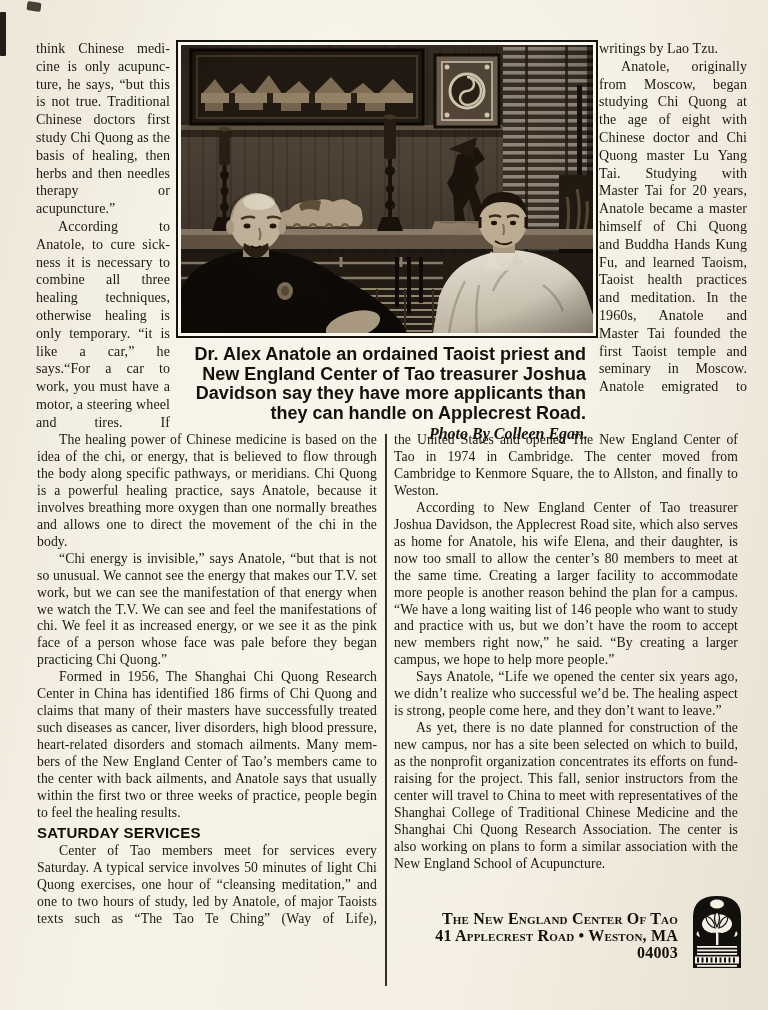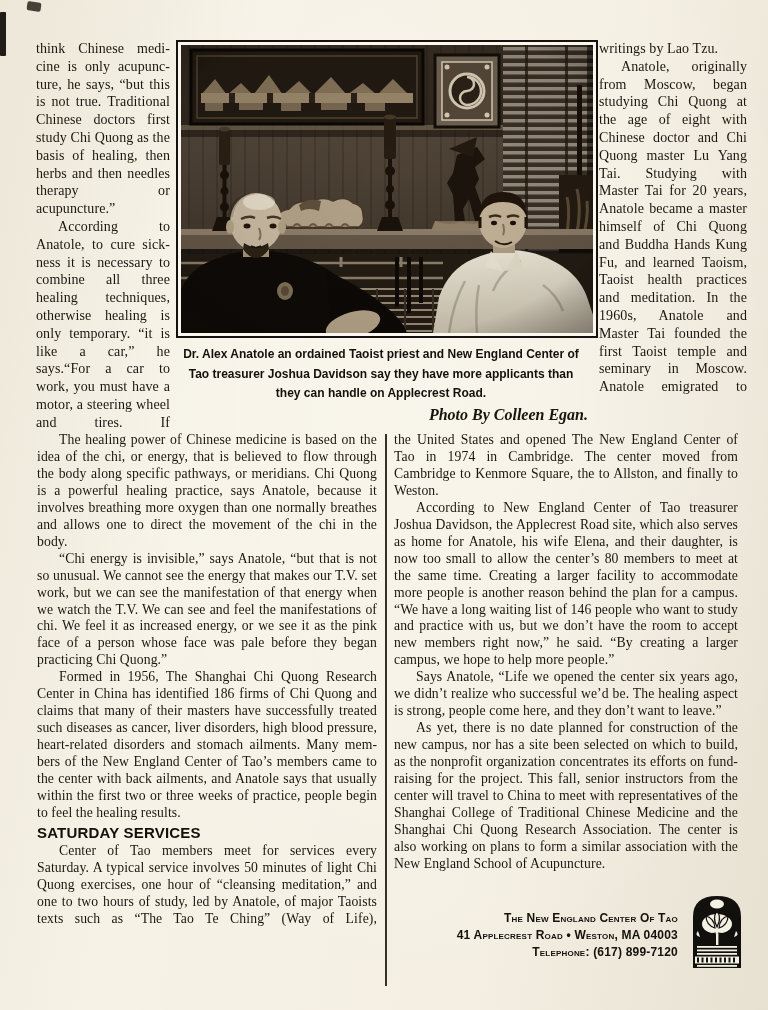--- a/index.html
+++ b/index.html
@@ -19,35 +19,35 @@
   .runover{text-align-last:justify;}
 
   .topcol{position:absolute;top:40px;overflow:hidden;}
   .topcol p{font-size:14px;line-height:17.8px;letter-spacing:.1px;}
   .col-left{left:36px;width:134px;height:393px;}
   .col-right{left:599px;width:148px;height:393px;}
 
   .photo-figure{position:absolute;left:176px;top:40px;width:422px;margin:0;}
   .photo{border:2px solid #15120d;background:#faf7ee;padding:3px;width:412px;height:288px;box-sizing:content-box;}
   .photo svg{display:block;}
-  .caption{margin-top:7px;width:410px;font-family:"Liberation Sans","DejaVu Sans",sans-serif;font-weight:bold;font-size:12px;line-height:19.5px;color:#14110c;text-align:center;}
+  .caption{margin-top:7px;width:410px;font-family:"Liberation Sans","DejaVu Sans",sans-serif;font-weight:bold;font-size:18px;line-height:19.5px;color:#14110c;text-align:right;}
   .credit{width:412px;text-align:right;font-size:16px;font-style:italic;font-weight:bold;margin-top:2px;color:#17130d;}
 
   .bcol{position:absolute;top:432px;overflow:hidden;height:557px;}
   .bcol p{font-size:13.7px;line-height:16.95px;letter-spacing:.1px;}
   .bcol-left{left:37px;width:340px;}
   .bcol-right{left:394px;width:344px;}
   .divider{position:absolute;left:385px;top:434px;width:2px;height:552px;background:#35322b;}
 
   .section-heading{font-family:"Liberation Sans","DejaVu Sans",sans-serif;font-weight:bold;font-size:15px;line-height:19px;margin:1px 0 1px 0;letter-spacing:.2px;color:#12100b;}
 
   .footer{position:absolute;left:398px;top:893px;width:350px;height:82px;display:flex;align-items:flex-start;}
   .footer-text{flex:1;text-align:right;padding-top:17px;padding-right:8px;
-    font-family:Liberation Sans, sans-serif;font-weight:bold;
-    font-variant:small-caps;font-size:12px;line-height:17px;color:#14110c;letter-spacing:.2px;}
+    font-family:Liberation Serif, serif;font-weight:bold;
+    font-variant:small-caps;font-size:16px;line-height:17px;color:#14110c;letter-spacing:.2px;}
   .footer-logo{width:62px;height:78px;flex:0 0 auto;}
 </style>
 </head>
 <body>
 
 <div class="page">
 
   <div class="scan-mark"></div>
   <div class="scan-mark2"></div>
 
@@ -232,21 +232,20 @@
     <p>the United States and opened The New England Center of Tao in 1974 in Cambridge. The center moved from Cambridge to Kenmore Square, the to Allston, and finally to Weston.</p>
     <p class="indent">According to New England Center of Tao treasurer Joshua Davidson, the Applecrest Road site, which also serves as home for Anatole, his wife Elena, and their daughter, is now too small to allow the center’s 80 members to meet at the same time. Creating a larger facility to accommodate more people is another reason behind the plan for a campus. “We have a long waiting list of 146 people who want to study and practice with us, but we don’t have the room to accept new members right now,” he said. “By creating a larger campus, we hope to help more people.”</p>
     <p class="indent">Says Anatole, “Life we opened the center six years ago, we didn’t realize who successful we’d be. The healing aspect is strong, people come here, and they don’t want to leave.”</p>
     <p class="indent">As yet, there is no date planned for construction of the new campus, nor has a site been selected on which to build, as the nonprofit organization concentrates its efforts on fund-raising for the project. This fall, senior instructors from the center will travel to China to meet with represen­tatives of the Shanghai College of Traditional Chinese Medicine and the Shanghai Chi Quong Research Association. The center is also working on plans to form a similar association with the New England School of Acupuncture.</p>
   </div>
 
   <div class="footer">
     <div class="footer-text">
       <div>The New England Center Of Tao</div>
       <div>41 Applecrest Road • Weston, MA  04003</div>
-      <div>Telephone: (617) 899-7120</div>
     </div>
     <svg class="footer-logo" viewBox="0 0 62 78">
       <path d="M7 75 L7 24 Q7 3 31 3 Q55 3 55 24 L55 75 Z" fill="#12100c"></path>
       <ellipse cx="31" cy="11" rx="7" ry="4.5" fill="#f4f0e4"></ellipse>
       <ellipse cx="31" cy="31" rx="15" ry="10" fill="#f4f0e4"></ellipse>
       <path d="M31 18 q5 7 0 16 q-5 -9 0 -16 M20 23 q8 2 9 12 q-9 -3 -9 -12 M42 23 q-8 2 -9 12 q9 -3 9 -12" fill="#f4f0e4" stroke="#12100c" stroke-width="1.2"></path>
       <path d="M14 36 q8 6 16 4 M48 36 q-8 6 -16 4" stroke="#12100c" stroke-width="1.2" fill="none"></path>
       <path d="M12 38 q-4 4 2 6 z M50 38 q4 4 -2 6 z" fill="#f4f0e4"></path>
       <rect x="30" y="41" width="2.4" height="11" fill="#f4f0e4"></rect>
       <rect x="11" y="53" width="40" height="1.8" fill="#f4f0e4"></rect>

